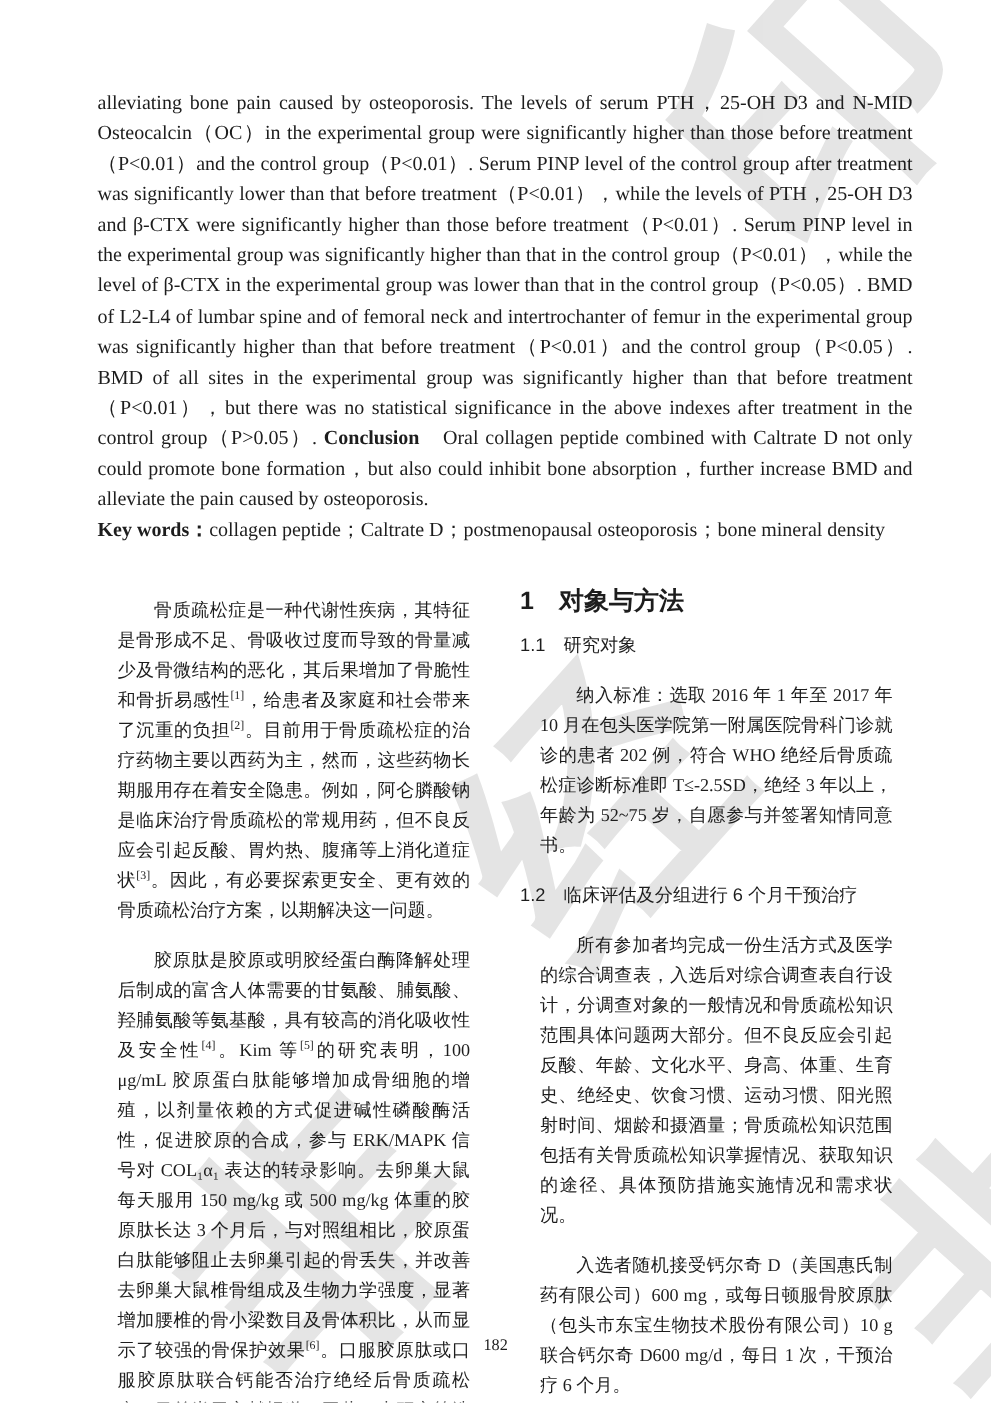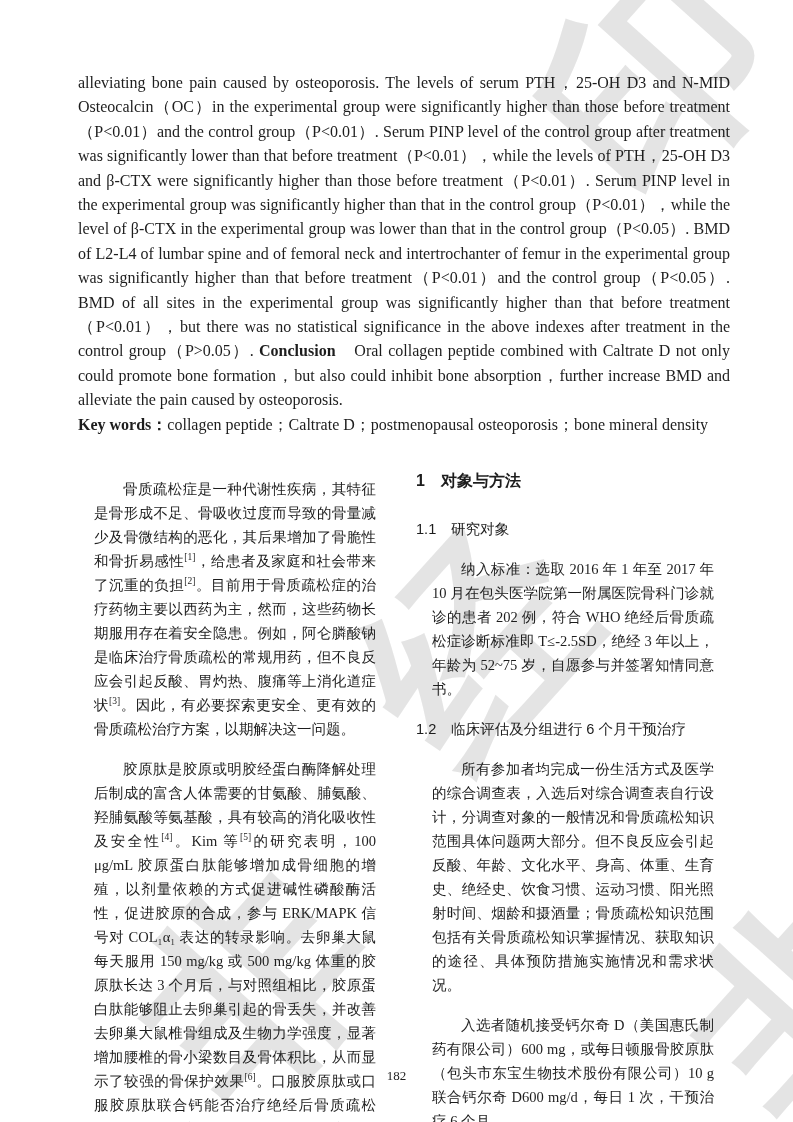--- a/index.html
+++ b/index.html
@@ -22,21 +22,21 @@
   .page-header{display:flex;justify-content:space-between;align-items:baseline;font-size:12.5px;}
   .journal-info{border-bottom:1.4px solid #3a3a3a;padding-bottom:7px;letter-spacing:.2px;}
   .page-no-top{font-size:13.5px;padding-right:2px;}
   .abstract{margin-top:15px;font-size:16px;line-height:24.4px;text-align:justify;}
   .abs-p{margin:0;}
   .b{font-weight:700;}
   sup{font-size:9.5px;line-height:0;}
   .body-cols{margin-top:24px;display:flex;gap:24px;font-size:14.5px;line-height:24px;text-align:justify;}
   .col{width:314px;}
   .zh-p{margin:16px;text-indent:2em;}
-  .h1{font-size:16px;font-weight:700;margin:8px 0 24px;font-family:"Liberation Sans","DejaVu Sans",sans-serif;}
+  .h1{font-size:20px;font-weight:700;margin:8px 0 12px;font-family:"Liberation Sans","DejaVu Sans",sans-serif;}
   .h2{font-size:14.6px;font-weight:400;margin:3px 0 3px;font-family:"Liberation Sans","DejaVu Sans",sans-serif;}
   .page-footer{position:absolute;left:0;top:1068px;width:793px;text-align:center;font-size:13px;z-index:1;}
 </style>
 </head>
 <body>
 
 <div class="watermark" aria-hidden="true">
   <span class="wm wm1">非</span>
   <span class="wm wm2">经</span>
   <span class="wm wm3">印</span>

